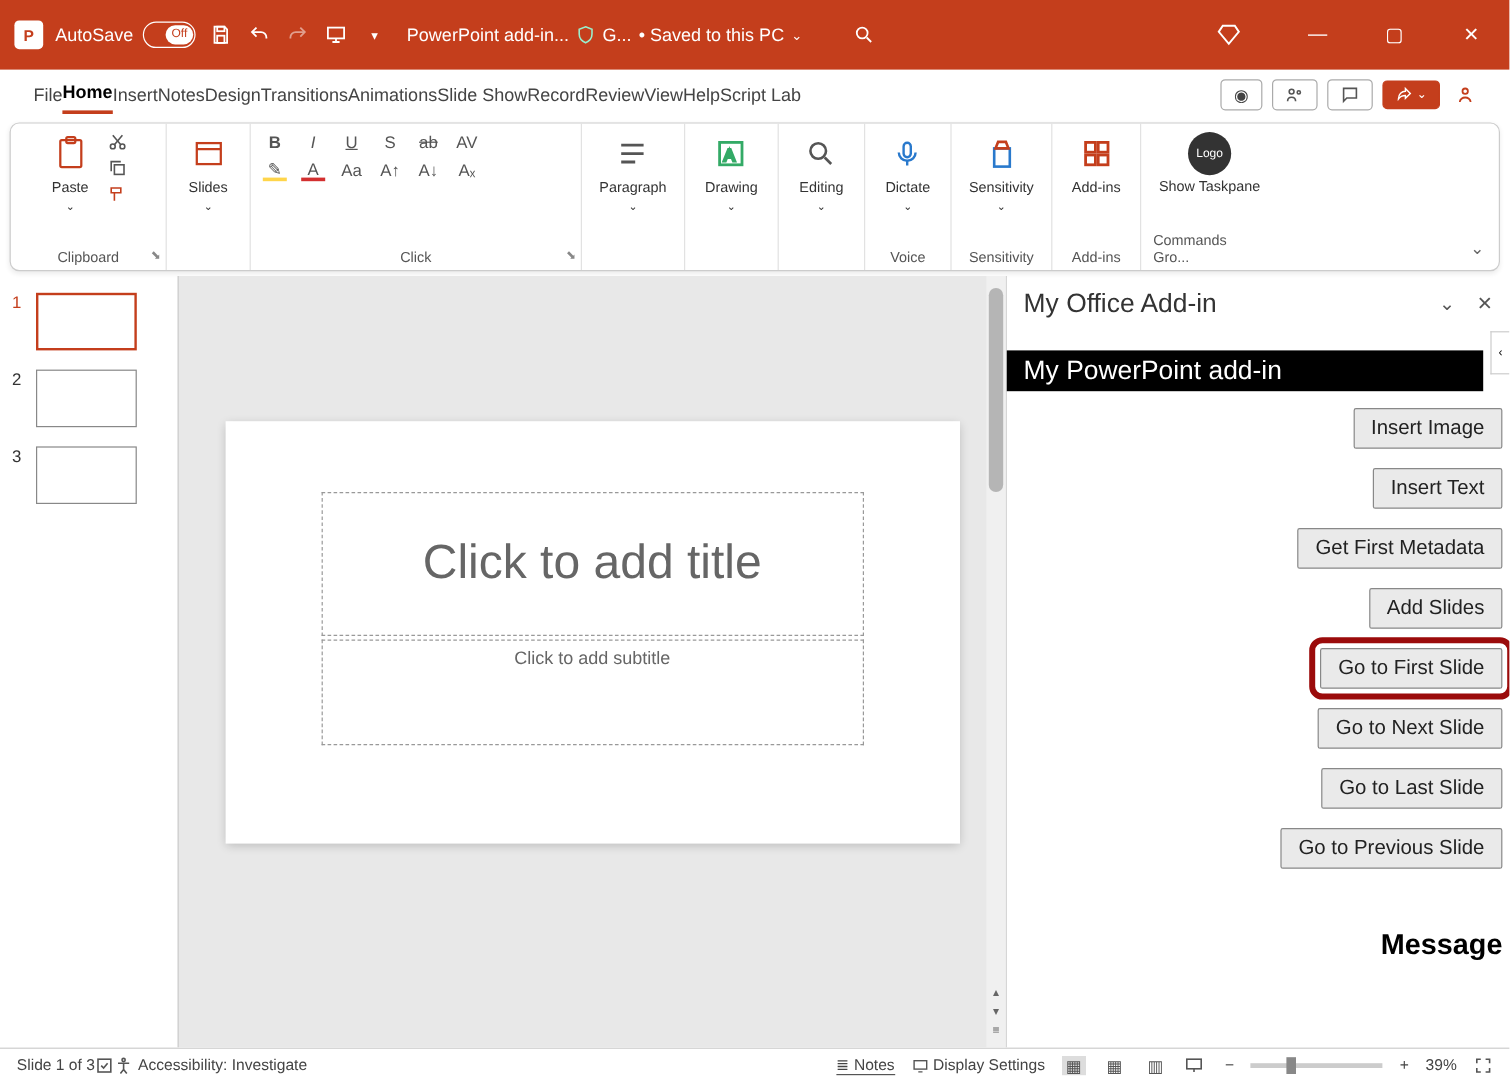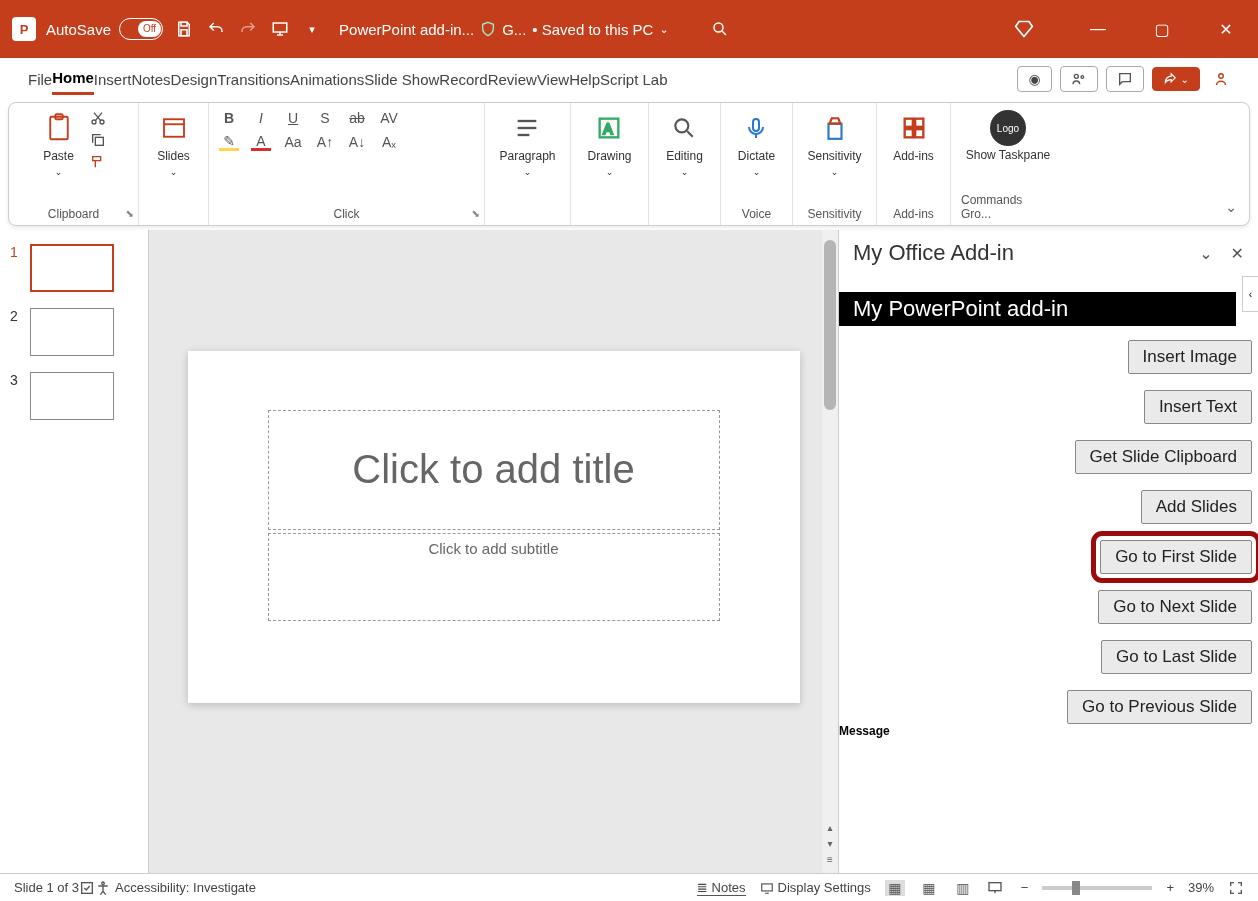--- a/index.html
+++ b/index.html
@@ -59,21 +59,21 @@
 
 
 .pane { width: 420px; border-left: 1px solid #ccc; display: flex; flex-direction: column; background: #fff; }
 .pane-head { padding: 10px 14px; display: flex; align-items: center; font-size: 22px; color: #333; }
 .pane-head .ctrls { margin-left: auto; display: flex; gap: 18px; font-size: 16px; color: #555; }
 .pane-body { flex: 1; position: relative; padding: 16px 6px 0 0; }
 .addin-title { background: #000; color: #fff; font-size: 22px; padding: 4px 14px; margin-right: 16px; }
 .btn-col { display: flex; flex-direction: column; align-items: flex-end; gap: 16px; padding-top: 14px; }
 .abtn { border: 1px solid #888; background: #eaeaea; padding: 6px 14px; font-size: 17px; color: #222; border-radius: 2px; cursor: pointer; }
 .abtn.hl { outline: 5px solid #9b0b0b; outline-offset: 4px; }
-.msg { text-align: left; font-weight: 600; font-size: 12px; }
+.msg { text-align: right; font-weight: 600; font-size: 24px; margin-top: 50px; }
 .pane-collapse { position: absolute; right: 0; top: 0; width: 16px; height: 36px; border: 1px solid #ccc; border-right: 0; display: flex; align-items: center; justify-content: center; font-size: 10px; }
 
 
 .status { height: 28px; border-top: 1px solid #ccc; display: flex; align-items: center; padding: 0 14px; gap: 0; font-size: 13px; color: #444; }
 .status .right { margin-left: auto; display: flex; align-items: center; gap: 14px; }
 .vbtn { font-size: 14px; color: #555; width: 20px; text-align: center; }
 .zoom-slider { width: 110px; height: 4px; background: #ccc; position: relative; }
 .zoom-slider .zh { position: absolute; width: 8px; height: 14px; background: #888; top: -5px; left: 30px; }
 svg { display: block; }
 </style>
@@ -412,21 +412,21 @@
         <span>⌄</span>
         <span>✕</span>
       </span>
     </div>
     <div class="pane-body">
       <div class="addin-title">My PowerPoint add-in</div>
       <span class="pane-collapse">‹</span>
       <div class="btn-col">
         <button class="abtn">Insert Image</button>
         <button class="abtn">Insert Text</button>
-        <button class="abtn">Get Slide Clipboard</button>
+        <button class="abtn">Get First Metadata</button>
         <button class="abtn">Add Slides</button>
         <button class="abtn hl">Go to First Slide</button>
         <button class="abtn">Go to Next Slide</button>
         <button class="abtn">Go to Last Slide</button>
         <button class="abtn">Go to Previous Slide</button>
       </div>
       <div class="msg">Message</div>
     </div>
   </div>
 </div>

